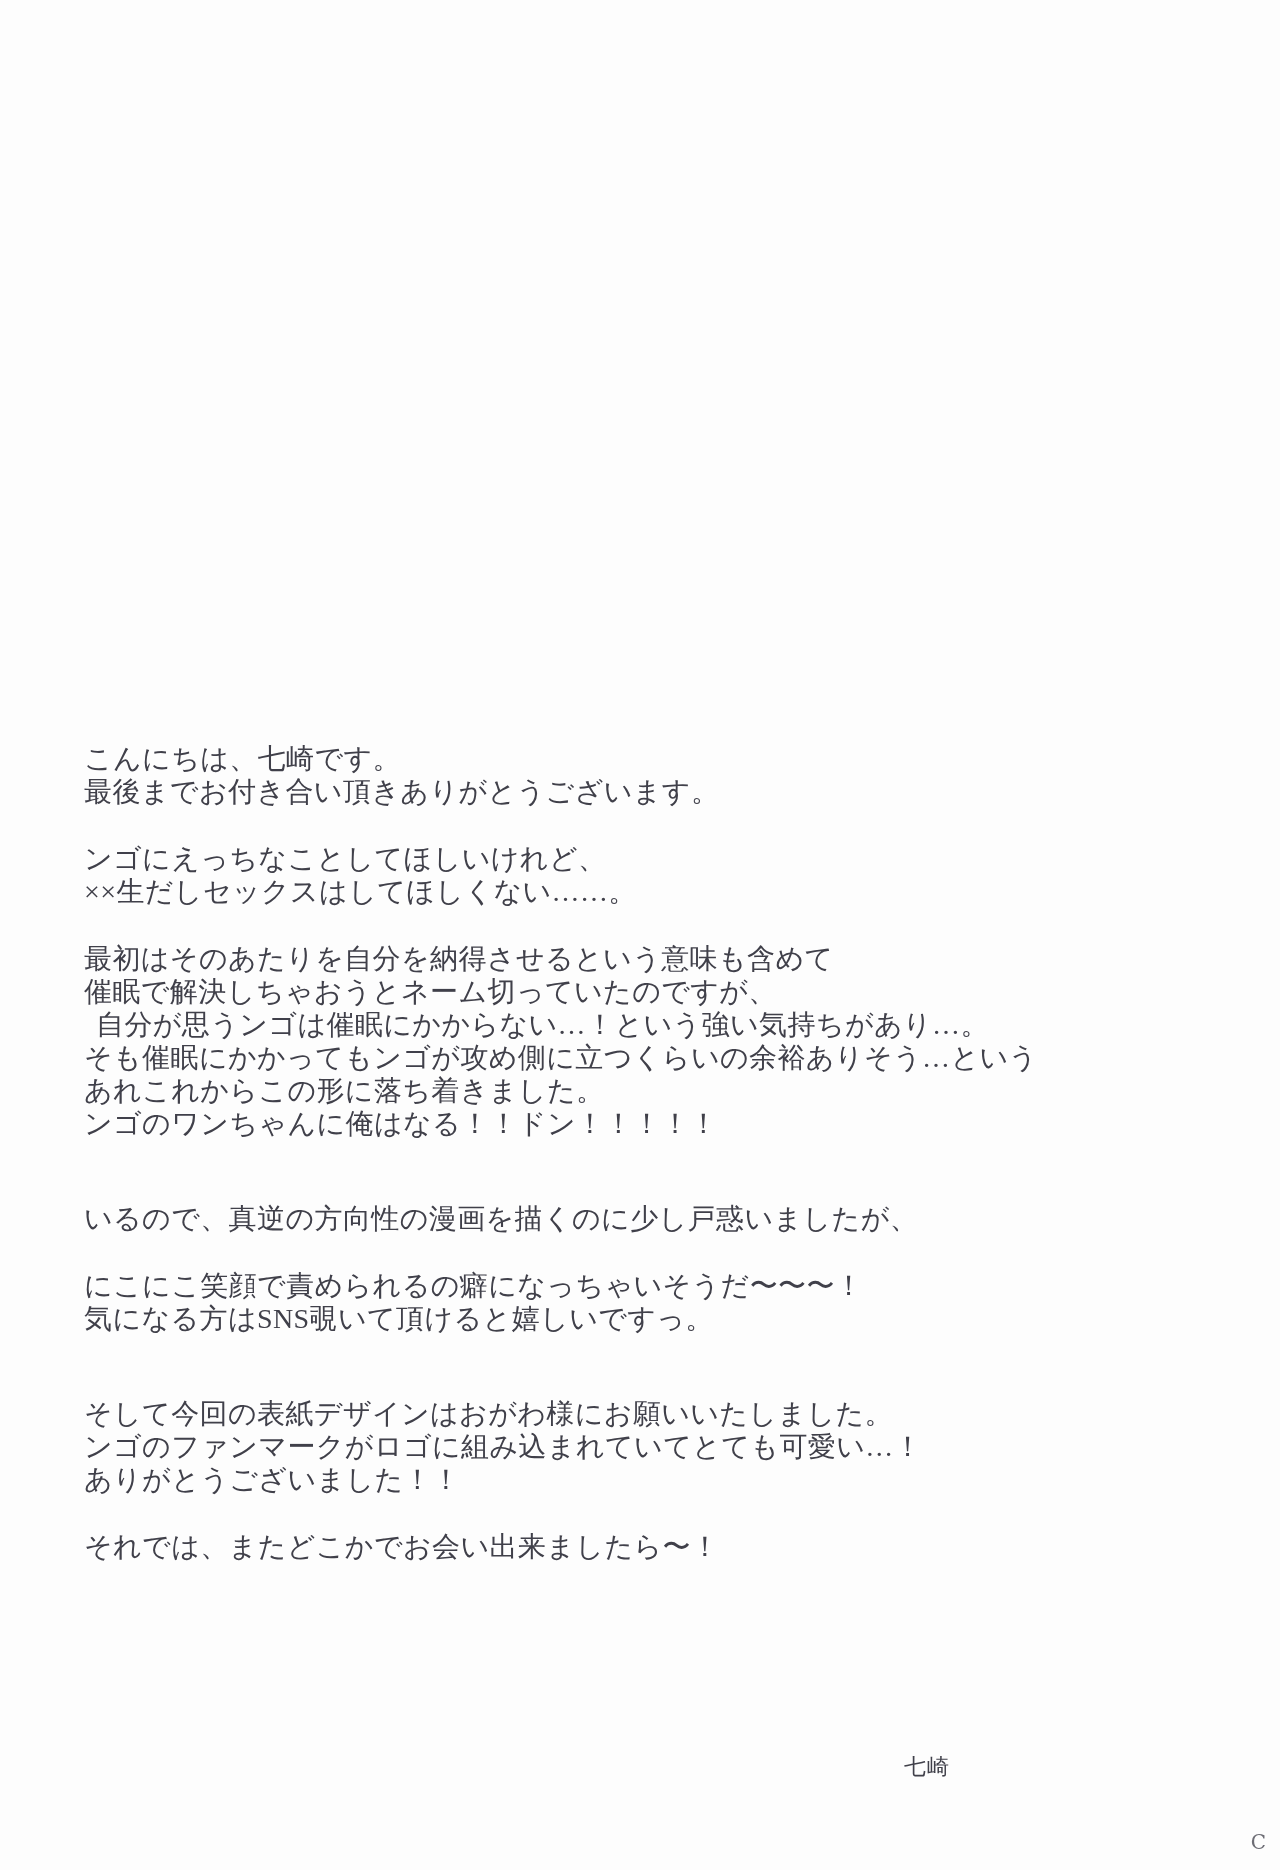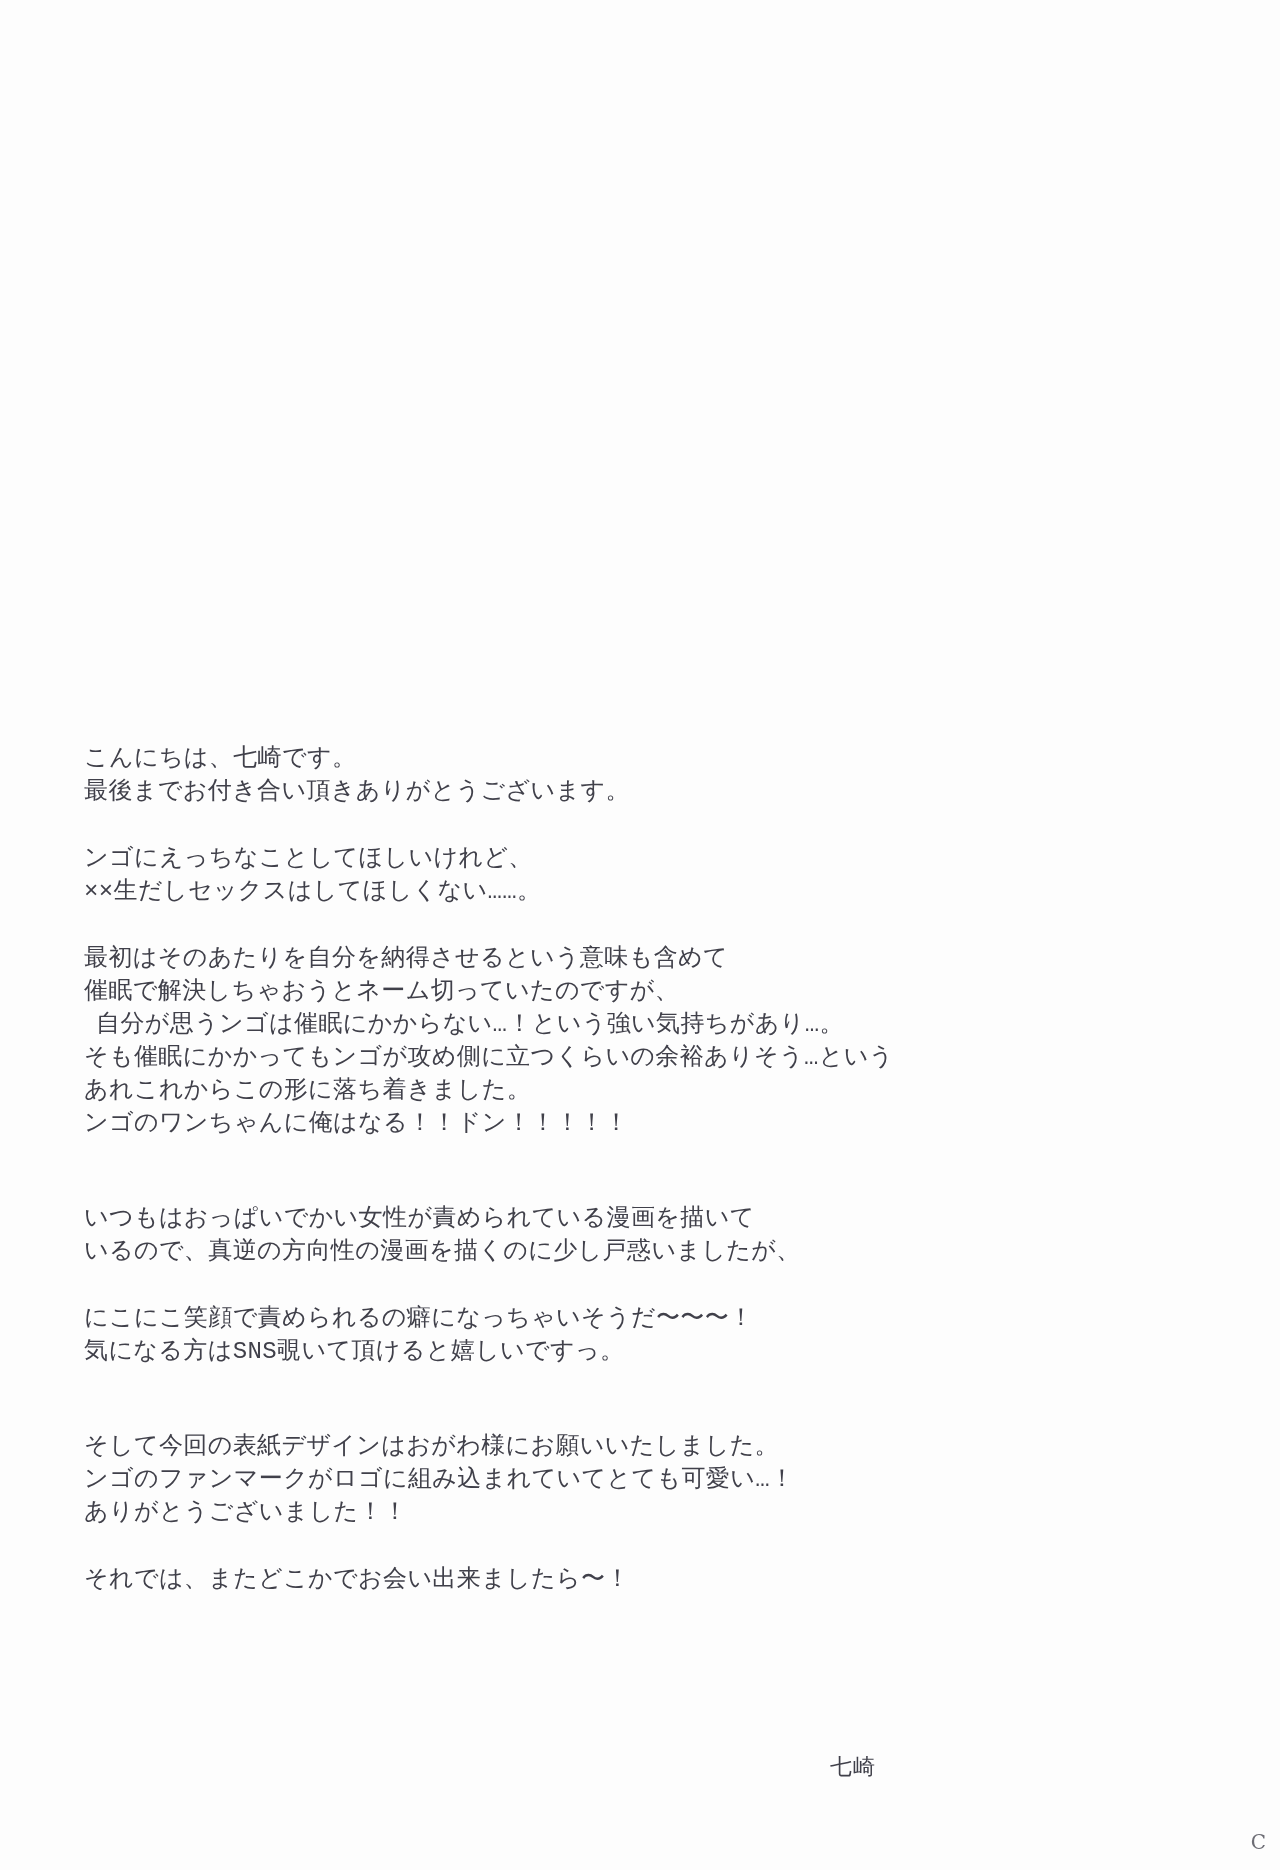--- a/index.html
+++ b/index.html
@@ -34,35 +34,35 @@
     margin: 0 0 34px 0;
   }
   .block.tight {
     margin-bottom: 0;
   }
   .block.gap-big {
     margin-bottom: 62px;
   }
 
   .line {
-    font-size: 24px;
+    font-size: 28px;
     line-height: 33px;
     letter-spacing: 0.4px;
     white-space: pre;
     color: #40404a;
-    font-family: Liberation Mono, monospace;
+    font-family: Liberation Serif, serif;
   }
 
   .line.indent {
     padding-left: 12px;
   }
 
   .signature {
     position: absolute;
-    left: 830px;
+    left: 904px;
     top: 1752px;
     font-size: 22px;
     letter-spacing: 1px;
     color: #40404a;
     font-family: "DejaVu Serif", serif;
   }
 
   .page-number {
     position: absolute;
     right: 14px;
@@ -92,21 +92,20 @@
   <div class="block gap-big">
     <div class="line">最初はそのあたりを自分を納得させるという意味も含めて</div>
     <div class="line">催眠で解決しちゃおうとネーム切っていたのですが、</div>
     <div class="line indent">自分が思うンゴは催眠にかからない…！という強い気持ちがあり…。</div>
     <div class="line">そも催眠にかかってもンゴが攻め側に立つくらいの余裕ありそう…という</div>
     <div class="line">あれこれからこの形に落ち着きました。</div>
     <div class="line">ンゴのワンちゃんに俺はなる！！ドン！！！！！</div>
   </div>
 
   <div class="block">
-    <div class="line">いつもはおっぱいでかい女性が責められている漫画を描いて</div>
     <div class="line">いるので、真逆の方向性の漫画を描くのに少し戸惑いましたが、</div>
   </div>
 
   <div class="block gap-big">
     <div class="line">にこにこ笑顔で責められるの癖になっちゃいそうだ〜〜〜！</div>
     <div class="line">気になる方はSNS覗いて頂けると嬉しいですっ。</div>
   </div>
 
   <div class="block">
     <div class="line">そして今回の表紙デザインはおがわ様にお願いいたしました。</div>

